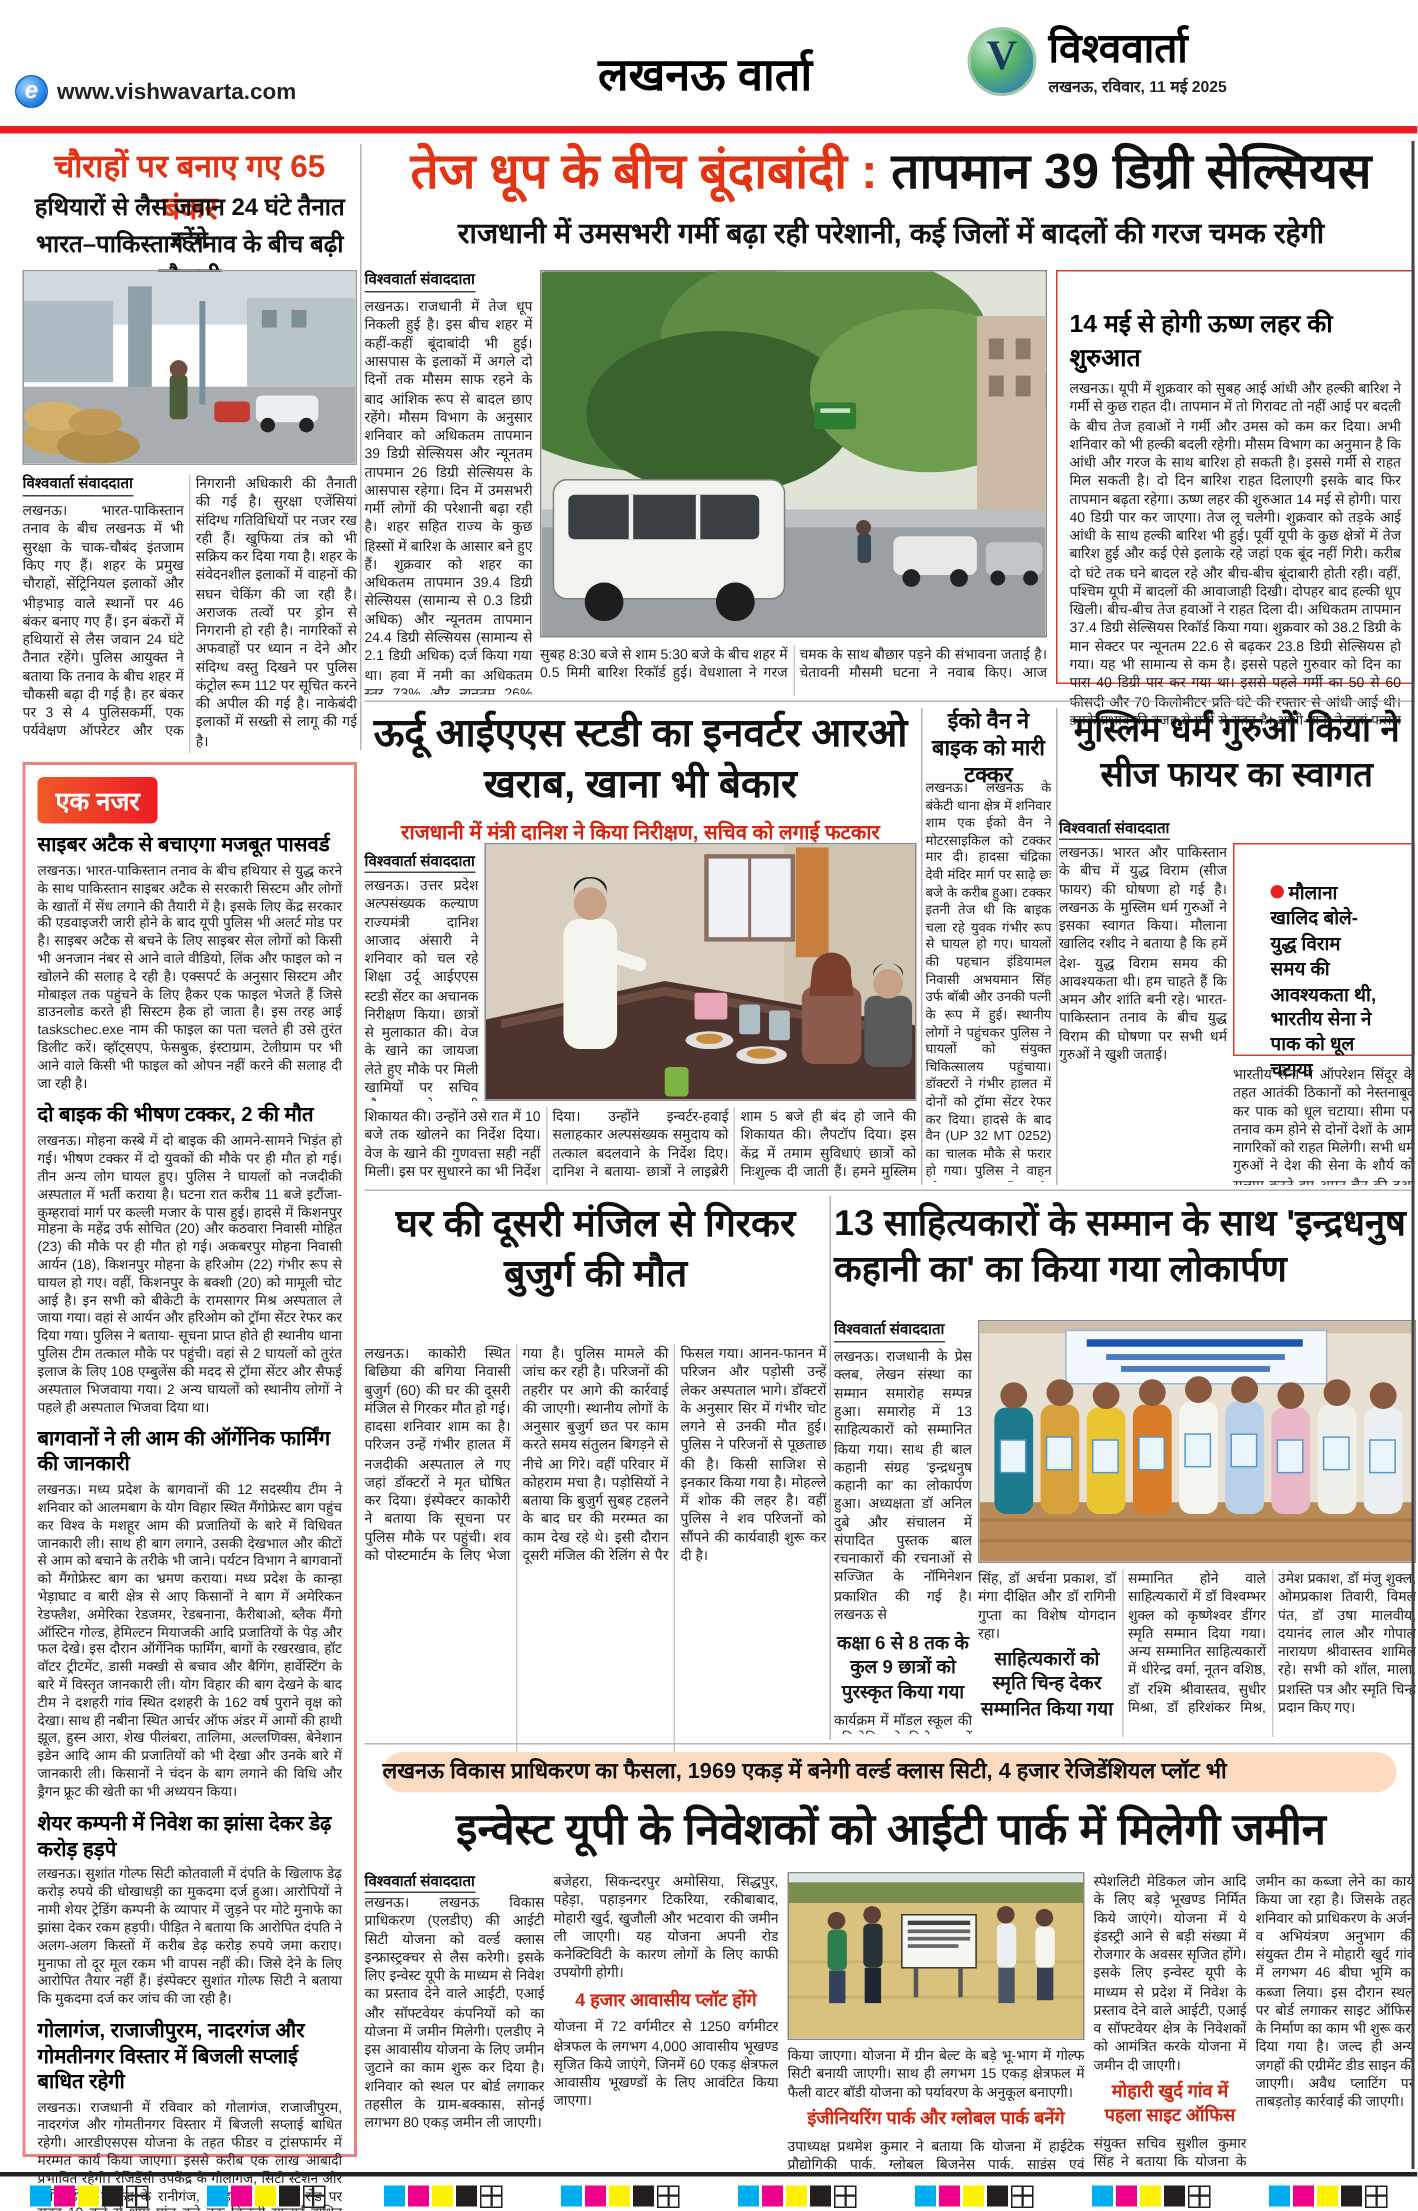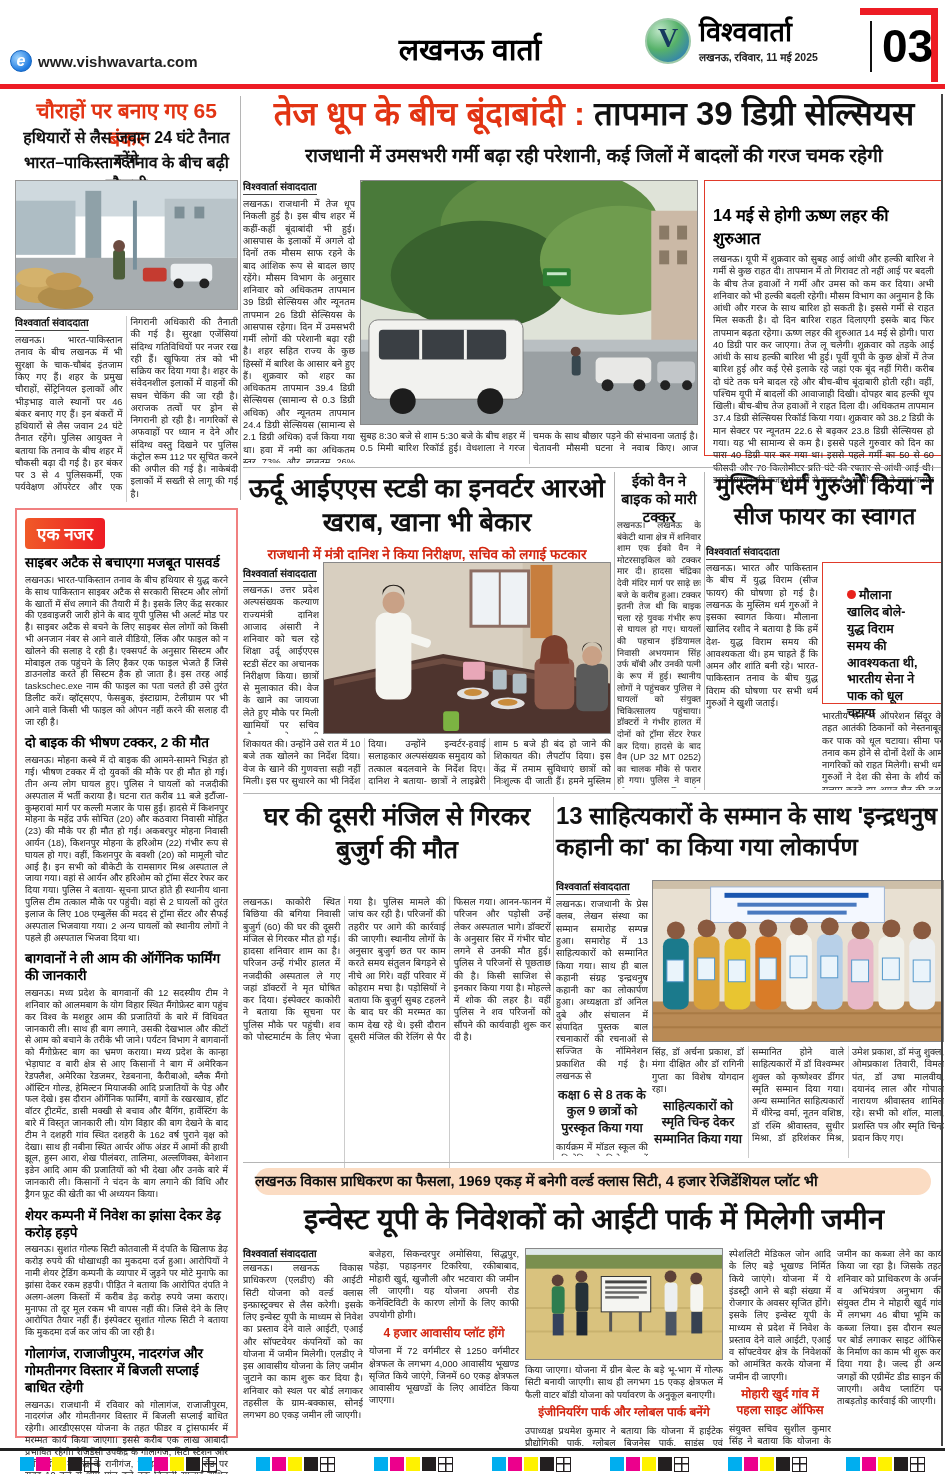--- a/index.html
+++ b/index.html
@@ -115,23 +115,20 @@
   <div class="abs center-title">लखनऊ वार्ता</div>
 
   <div class="abs logo-wrap">
     <span class="globe"></span>
     <span>
       <div class="masthead-name">विश्ववार्ता</div>
       <div class="masthead-date">लखनऊ,  रविवार, 11 मई 2025</div>
     </span>
   </div>
 
-  <div class="abs pageno-box">
-    <span class="pageno">03</span>
-  </div>
 
   <div class="abs head-rule"></div>
 
   <div class="abs bunker-hl hl-red">चौराहों पर बनाए गए 65 बंकर</div>
   <div class="abs bunker-sub1">हथियारों से लैस जवान 24 घंटे तैनात रहेंगे</div>
   <div class="abs bunker-sub2">भारत–पाकिस्तान तनाव के बीच बढ़ी चौकसी</div>
 
   <svg class="abs bunker-photo" viewBox="0 0 223 130" preserveAspectRatio="none">
     <rect width="223" height="36" fill="#cfd9de"></rect>
     <rect x="0" y="20" width="60" height="55" fill="#aebdc4"></rect>

